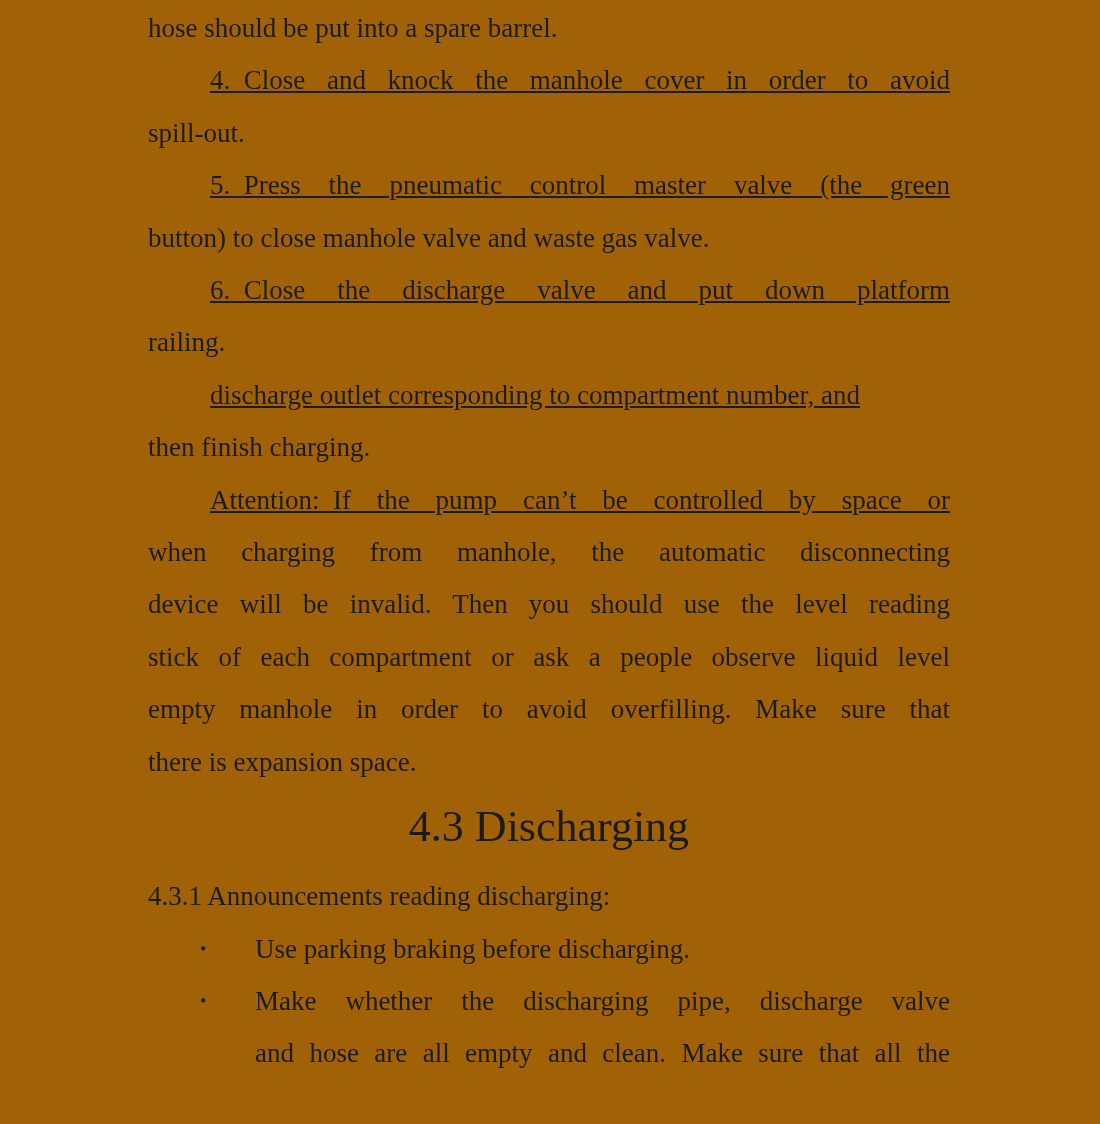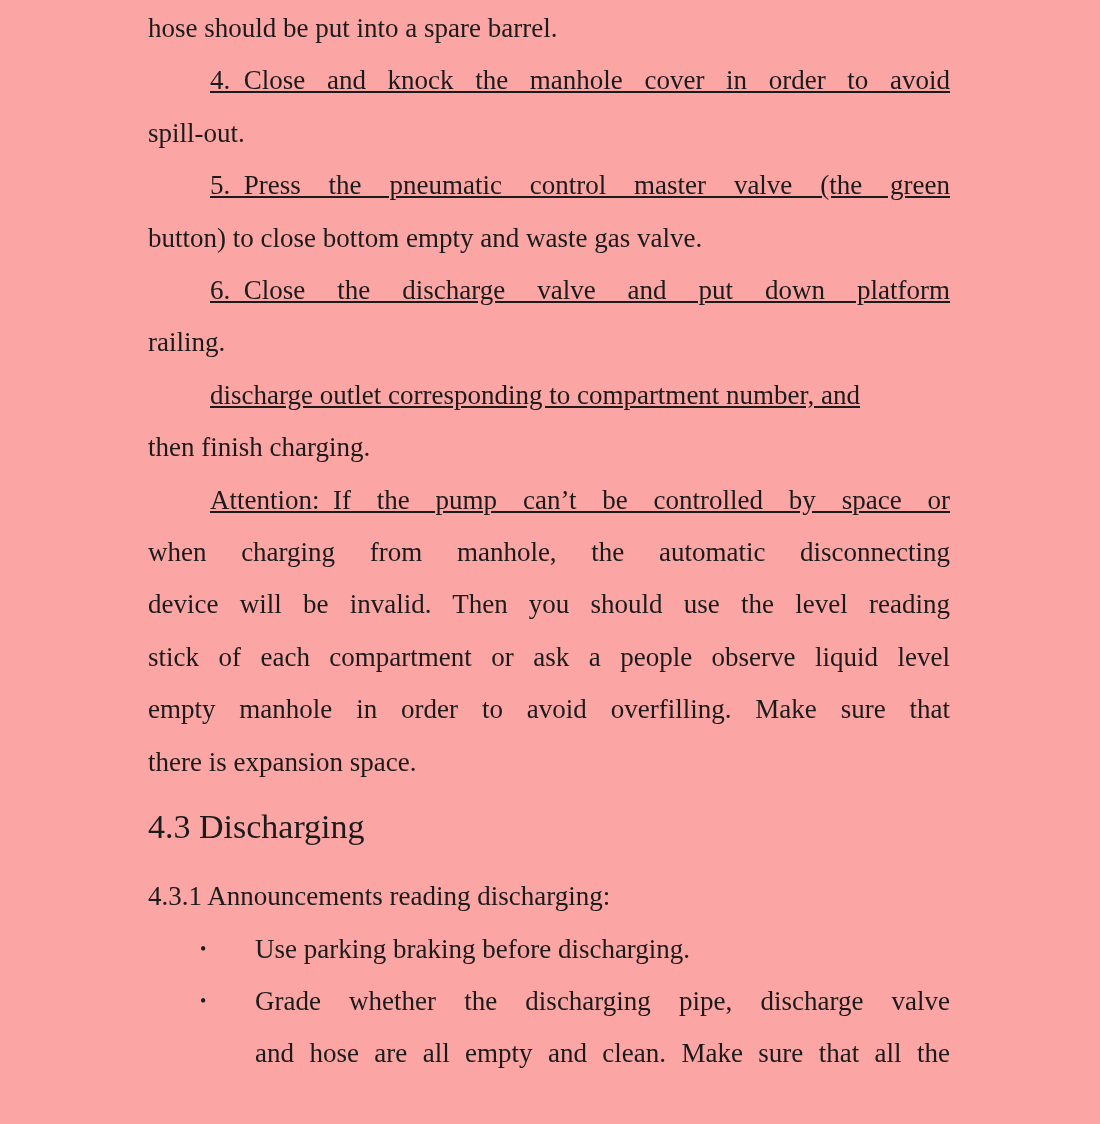--- a/index.html
+++ b/index.html
@@ -11,44 +11,44 @@
     width: 1100px;
     height: 1124px;
     overflow: hidden;
     font-family: "Liberation Serif", "DejaVu Serif", serif;
   }
   .page {
     box-sizing: border-box;
     width: 1100px;
     height: 1124px;
     padding: 2px 150px 0 148px;
-    background: #fca5a5;
+    background: #a16207;
     color: #1b1b1b;
   }
   .para .line,
   .bullet-lines .line,
   .subheading {
     font-size: 27px;
     line-height: 52.4px;
     white-space: normal;
   }
   .line { text-align: justify; }
   
   .j-abl .line { text-align-last: justify; }
   .j-abl .line:last-child { text-align-last: auto; text-align: left; }
   .j-all .line { text-align-last: justify; }
   .j-none .line { text-align: left; text-align-last: auto; }
   
   .indent .line:first-child { text-indent: 62px; text-decoration: underline; }
 
   .heading {
-    font-size: 34px;
+    font-size: 44px;
     line-height: 50px;
     margin: 14px 0 18px 0;
-    text-align: left;
+    text-align: center;
   }
   .subheading { text-align: left; }
 
   .bullet-item {
     display: flex;
     align-items: flex-start;
   }
   .bullet-marker {
     box-sizing: border-box;
     flex: 0 0 107px;
@@ -64,21 +64,21 @@
 <div class="page" id="doc">
     <div class="para j-none">
       <div class="line">hose should be put into a spare barrel.</div>
     </div>
     <div class="para j-abl indent">
       <div class="line">4. Close and knock the manhole cover in order to avoid</div>
       <div class="line">spill-out.</div>
     </div>
     <div class="para j-abl indent">
       <div class="line">5. Press the pneumatic control master valve (the green</div>
-      <div class="line">button) to close bottom empty and waste gas valve.</div>
+      <div class="line">button) to close manhole valve and waste gas valve.</div>
     </div>
     <div class="para j-abl indent">
       <div class="line">6. Close the discharge valve and put down platform</div>
       <div class="line">railing.</div>
     </div>
     <div class="para j-none indent">
       <div class="line">discharge outlet corresponding to compartment number, and</div>
       <div class="line">then finish charging.</div>
     </div>
     <div class="para j-abl indent">
@@ -93,17 +93,17 @@
     <div class="subheading">4.3.1 Announcements reading discharging:</div>
     <div class="bullet-item">
       <span class="bullet-marker">•</span>
       <div class="bullet-lines j-none">
         <div class="line">Use parking braking before discharging.</div>
       </div>
     </div>
     <div class="bullet-item">
       <span class="bullet-marker">•</span>
       <div class="bullet-lines j-all">
-        <div class="line">Grade whether the discharging pipe, discharge valve</div>
+        <div class="line">Make whether the discharging pipe, discharge valve</div>
         <div class="line">and hose are all empty and clean. Make sure that all the</div>
       </div>
     </div>
   </div>
 
 </body></html>

